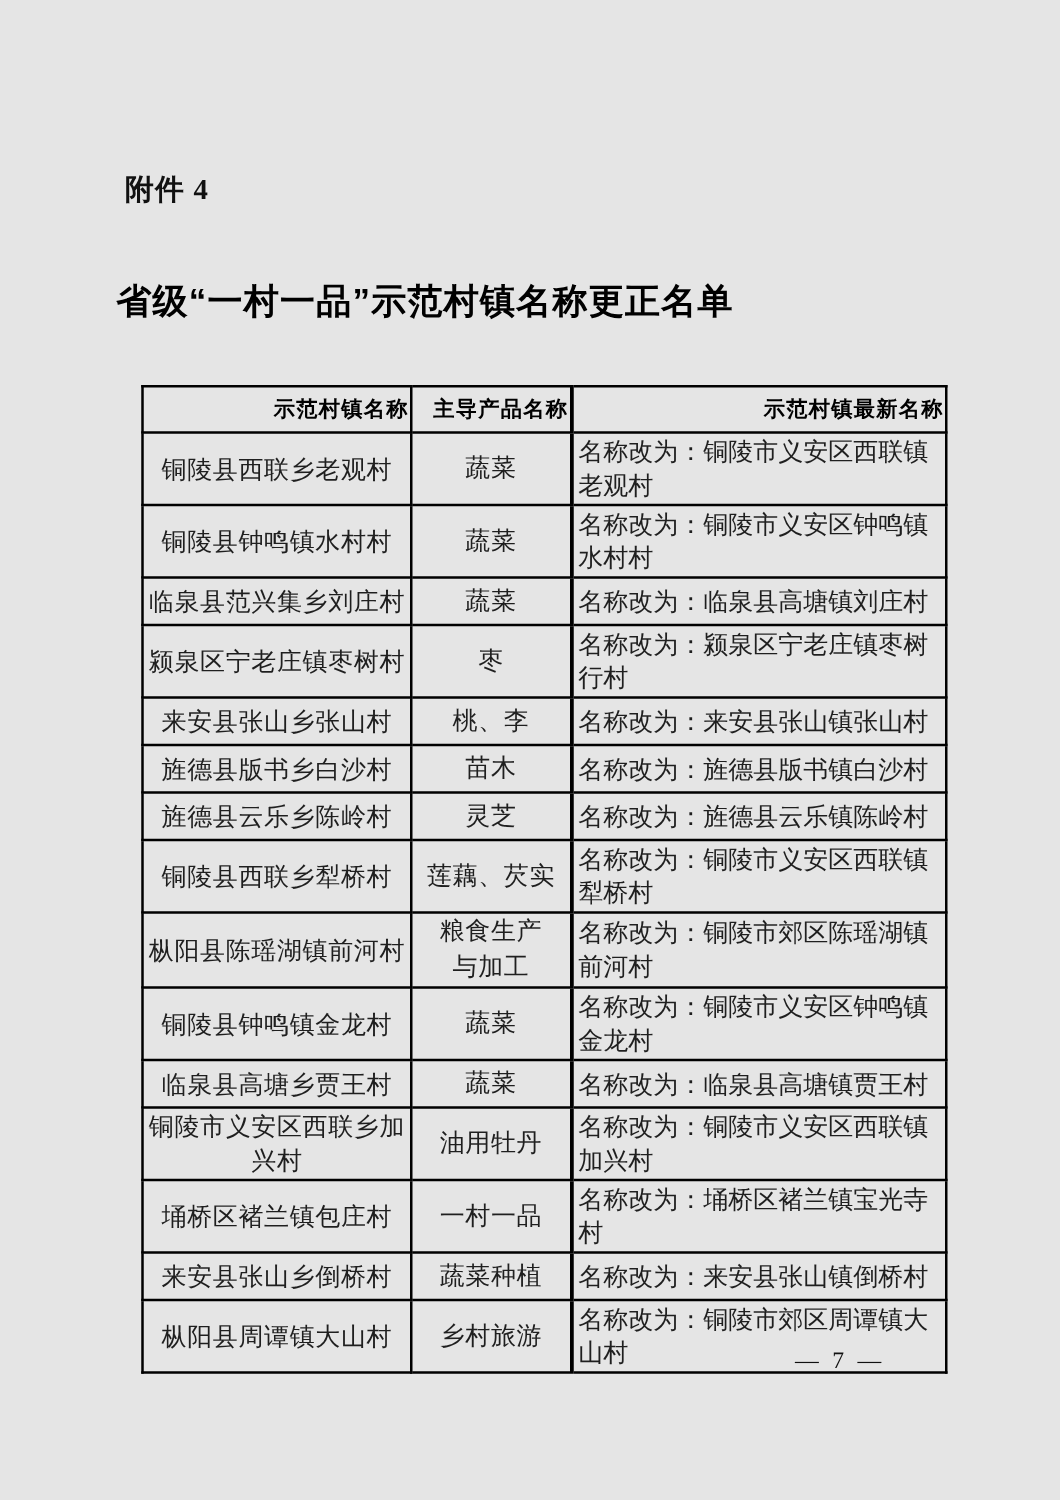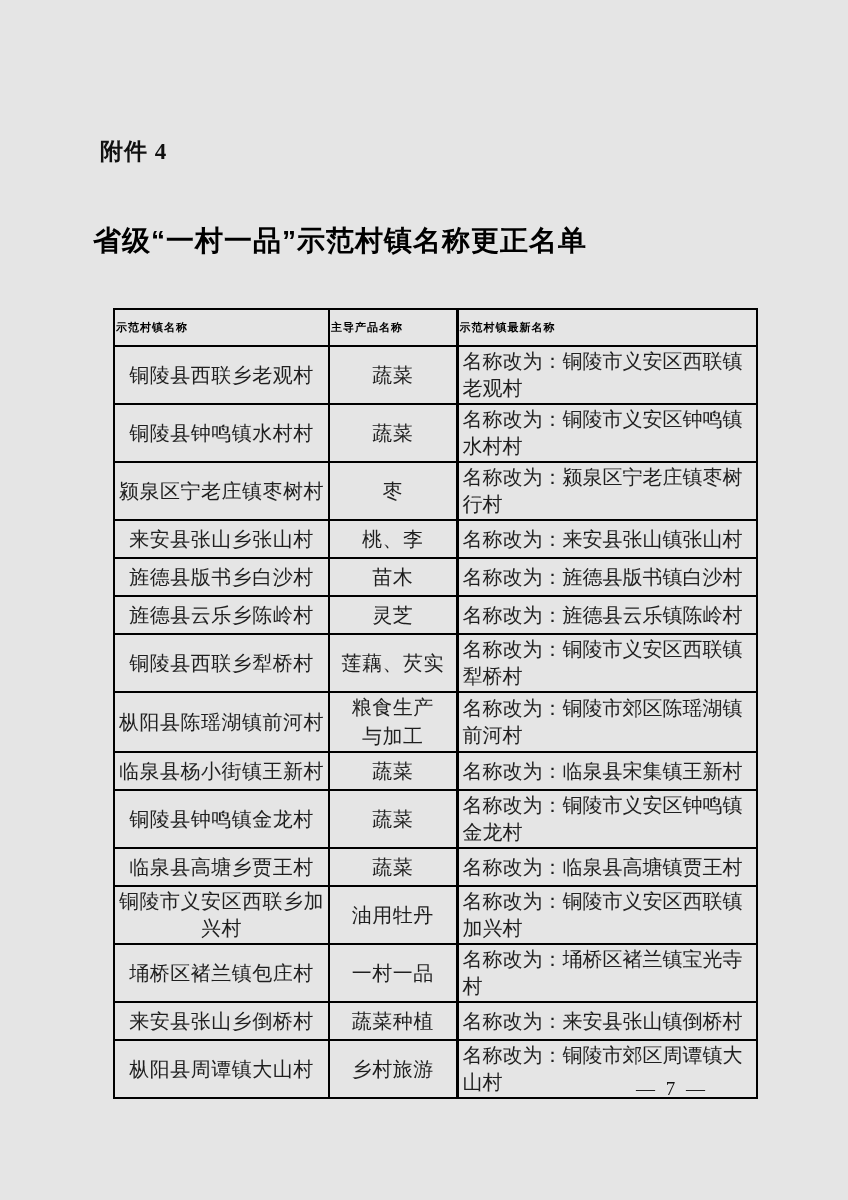--- a/index.html
+++ b/index.html
@@ -49,25 +49,25 @@
   }
   .correction-table th,
   .correction-table td {
     border: 2px solid #000;
     overflow: hidden;
     vertical-align: middle;
   }
   .correction-table th {
     height: 33px;
     font-family: "Liberation Sans", "DejaVu Sans", sans-serif;
-    font-size: 11px;
+    font-size: 17px;
     font-weight: bold;
     letter-spacing: 1px;
     color: #000;
-    text-align: left;
+    text-align: right;
   }
   .correction-table td {
     height: 34px;
     font-family: "Liberation Serif", "DejaVu Serif", serif;
     font-size: 20px;
     color: #1f1f1f;
   }
   .correction-table td.col-name {
     text-align: center;
     letter-spacing: 0.5px;
@@ -129,20 +129,25 @@
       <td class="col-product">蔬菜</td>
       <td class="col-newname">名称改为：铜陵市义安区西联镇老观村</td>
     </tr>
 
     <tr>
       <td class="col-name">铜陵县钟鸣镇水村村</td>
       <td class="col-product">蔬菜</td>
       <td class="col-newname">名称改为：铜陵市义安区钟鸣镇水村村</td>
     </tr>
 
+    <tr>
+      <td class="col-name">临泉县范兴集乡刘庄村</td>
+      <td class="col-product">蔬菜</td>
+      <td class="col-newname">名称改为：临泉县高塘镇刘庄村</td>
+    </tr>
 
     <tr>
       <td class="col-name">颍泉区宁老庄镇枣树村</td>
       <td class="col-product">枣</td>
       <td class="col-newname">名称改为：颍泉区宁老庄镇枣树行村</td>
     </tr>
 
 
     <tr>
       <td class="col-name">来安县张山乡张山村</td>
@@ -168,25 +173,20 @@
       <td class="col-newname">名称改为：铜陵市义安区西联镇犁桥村</td>
     </tr>
 
     <tr>
       <td class="col-name">枞阳县陈瑶湖镇前河村</td>
       <td class="col-product">粮食生产
 与加工</td>
       <td class="col-newname">名称改为：铜陵市郊区陈瑶湖镇前河村</td>
     </tr>
 
-    <tr>
-      <td class="col-name">临泉县杨小街镇王新村</td>
-      <td class="col-product">蔬菜</td>
-      <td class="col-newname">名称改为：临泉县宋集镇王新村</td>
-    </tr>
 
     <tr>
       <td class="col-name">铜陵县钟鸣镇金龙村</td>
       <td class="col-product">蔬菜</td>
       <td class="col-newname">名称改为：铜陵市义安区钟鸣镇金龙村</td>
     </tr>
 
     <tr>
       <td class="col-name">临泉县高塘乡贾王村</td>
       <td class="col-product">蔬菜</td>

